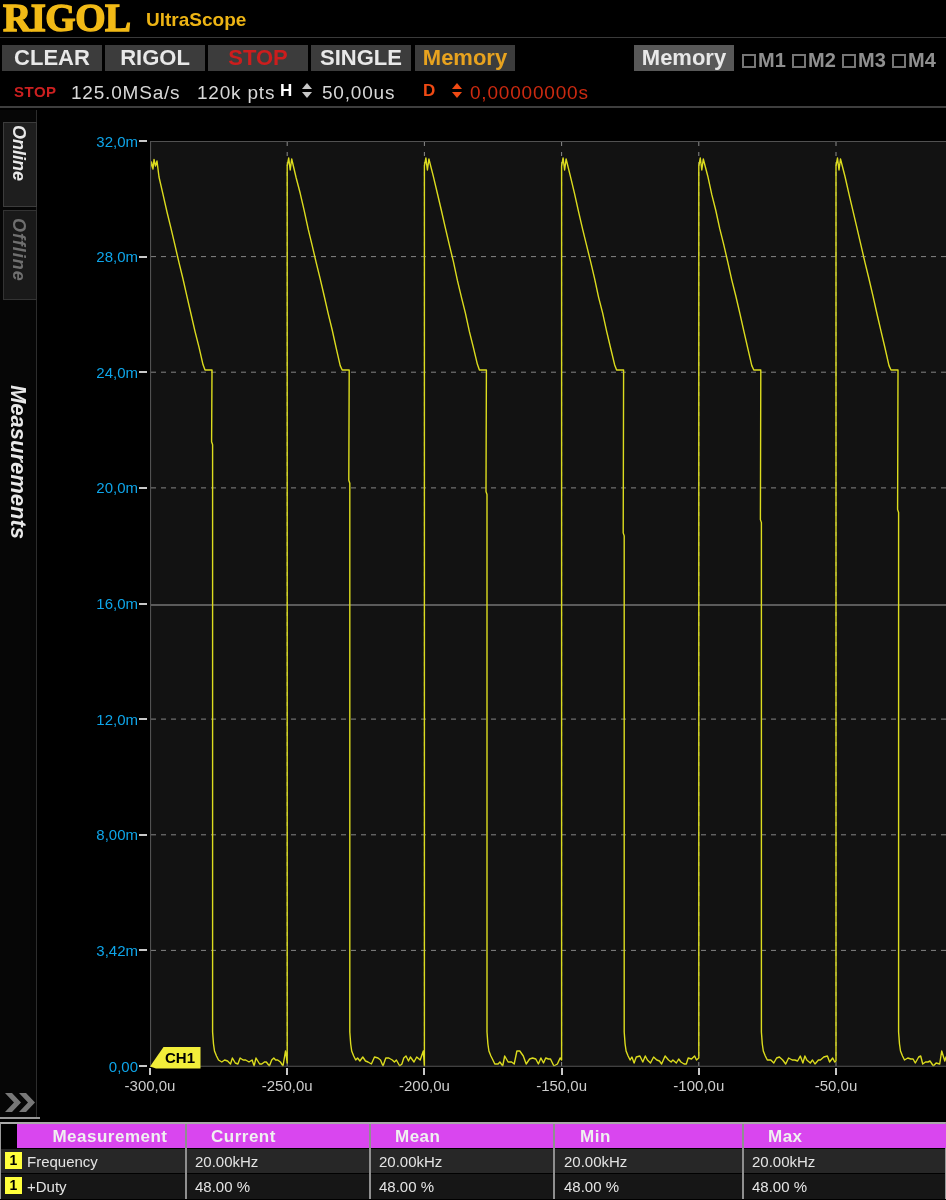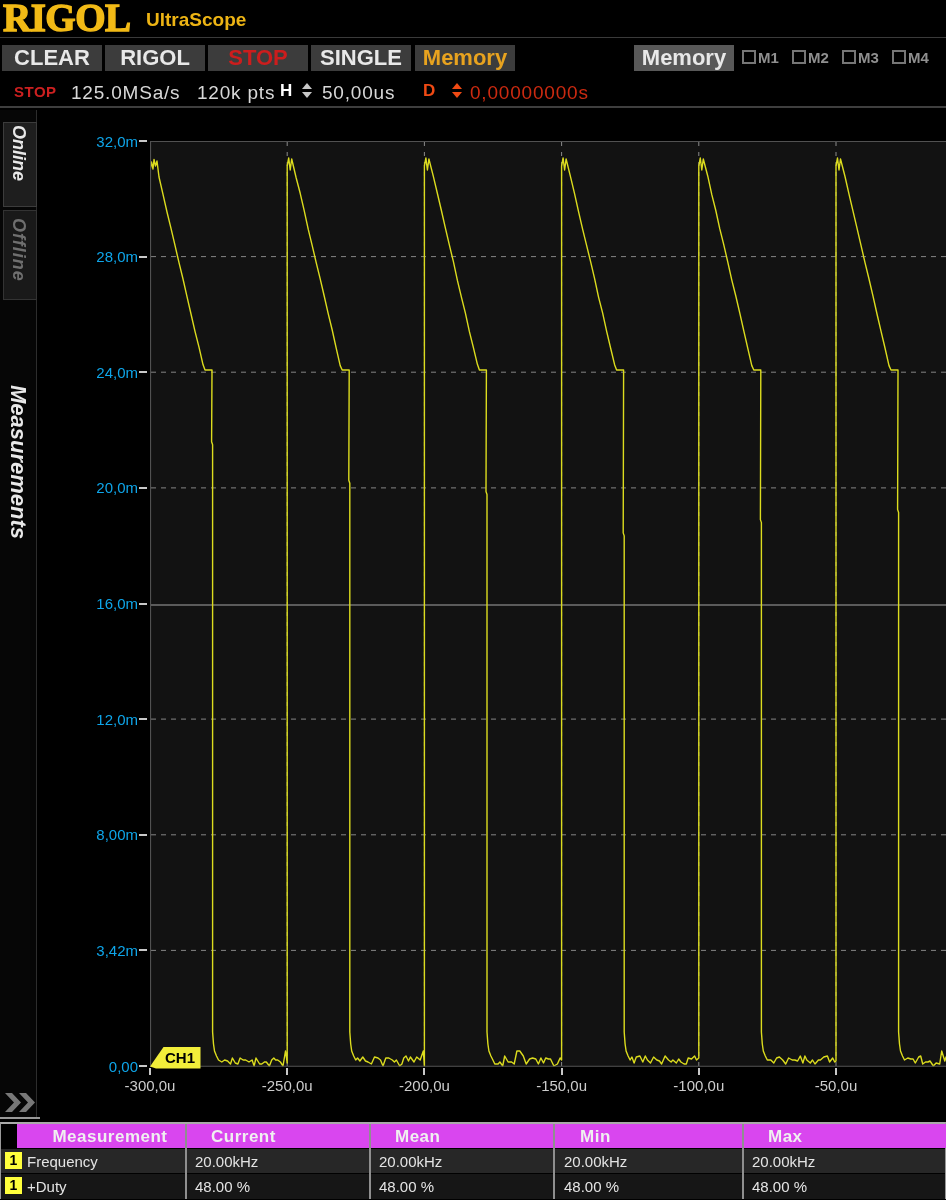--- a/index.html
+++ b/index.html
@@ -11,21 +11,21 @@
   
   #logo { left:3px; top:-5px; font-family:"Liberation Serif", serif; font-weight:bold;
     font-size:39px; color:#f2ba16; letter-spacing:-0.5px; -webkit-text-stroke:1.4px #f2ba16; }
   #appname { left:146px; top:9px; font-size:19px; font-weight:bold; color:#edb414; }
   #addr { left:257px; top:8px; font-size:19px; font-weight:bold; color:#edb414; letter-spacing:-0.7px; }
 
   
   #toolbar { left:0; top:37px; width:946px; height:36px; border-top:1px solid #3a3a3a; }
   .btn { position:absolute; top:7px; width:100px; height:26px; background:#3c3c3c;
     color:#e8e8e8; font-size:22px; font-weight:bold; text-align:center; line-height:26px; }
-  .cb { position:absolute; top:11px; font-size:15px; font-weight:bold; color:#8f8f8f; }
+  .cb { position:absolute; top:11px; font-size:20px; font-weight:bold; color:#8f8f8f; }
   .cb .box { display:inline-block; width:14px; height:14px; border:2px solid #767676;
     vertical-align:-1px; margin-right:2px; }
 
   
   .st { top:82px; font-size:19px; letter-spacing:0.8px; color:#d8d8d8; }
 
   
   #sidebar { left:0; top:110px; width:37px; height:1007px; background:#060606;
     border-right:1px solid #2d2d2d; }
   .vtab { position:absolute; left:3px; width:34px; writing-mode:vertical-rl;

